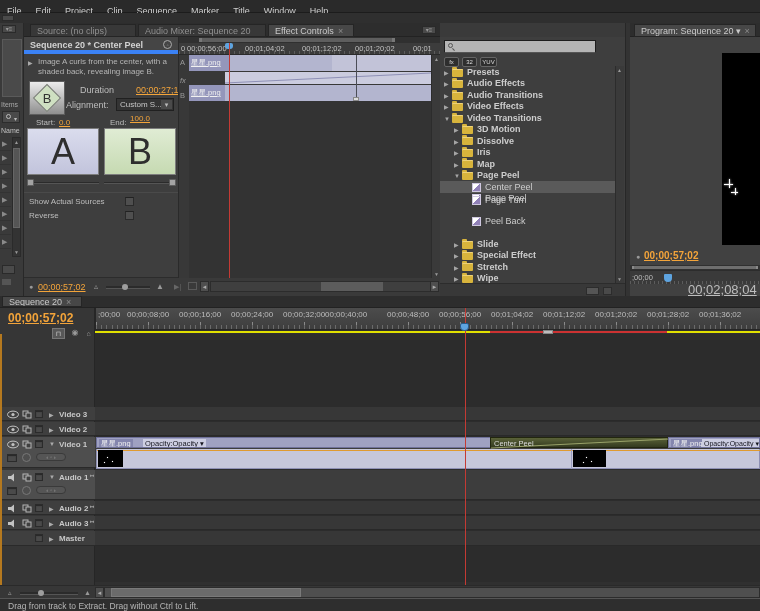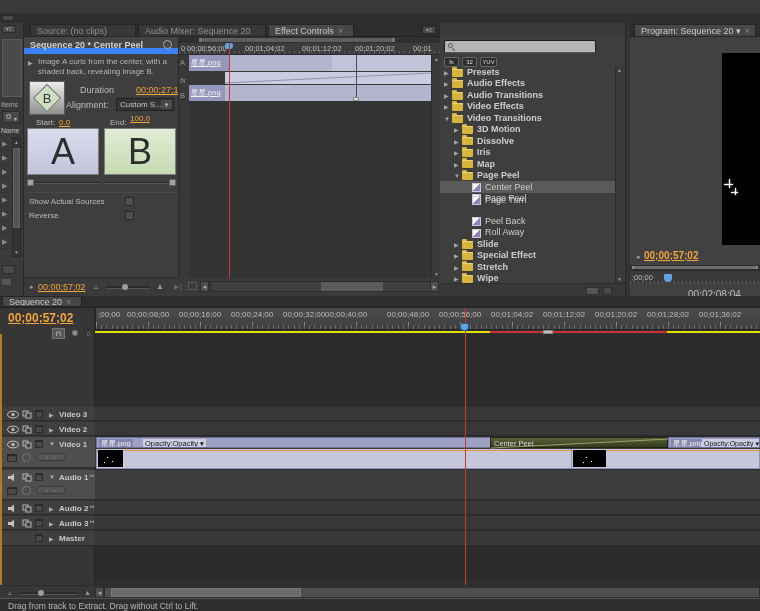--- a/index.html
+++ b/index.html
@@ -26,21 +26,21 @@
   
   #leftstrip { left:0; top:23px; width:24px; height:273px; background:#3a3a3a; border-right:1px solid #282828; }
   .tinylabel { font-size:7px; color:#a8a8a8; }
   .pr-row { height:14px; border-bottom:1px solid #333; font-size:7px; color:#8a8a8a; padding-left:2px; line-height:13px; }
 
   
   #ec-group { left:24px; top:23px; width:416px; height:273px; }
   #ec-tabs { position:absolute; left:0; top:0; width:416px; height:14px; }
   #ec-body { position:absolute; left:0; top:14px; width:416px; height:259px; background:#3e3e3e; overflow:hidden; }
   #ec-left { position:absolute; left:0; top:0; width:154px; height:259px; }
-  .ec-row-sep { border-bottom:6px solid #3b82f6;text-decoration:underline; }
+  .ec-row-sep { border-bottom:4px solid #3b82f6;text-decoration:underline; }
   .dropdown { background:#343434; border:1px solid #202020; color:#c8c8c8; font-size:8px; line-height:11px; padding:0 3px; }
   .dd-arrow { position:absolute; right:1px; top:1px; width:11px; height:9px; background:#4a4a4a; color:#bbb; font-size:7px; text-align:center; line-height:9px; }
   .checkbox { width:9px; height:9px; background:#4f4f4f; border:1px solid #2a2a2a; border-top-color:#222; }
   .preview { border:1px solid #7d7d7d; text-align:center; }
   .preview .letter { font-size:36px; color:#2e2e2e; line-height:46px; font-weight:400; }
   .slider-groove { position:absolute; top:3px; left:0; right:0; height:2px; background:#2b2b2b; border-bottom:1px solid #555; }
   .slider-handle { position:absolute; top:0; width:7px; height:7px; background:#a3a3a3; border:1px solid #5e5e5e; border-radius:1px; }
 
   
   #ec-mini { position:absolute; left:154px; top:0; width:262px; height:241px; background:#383838; border-left:1px solid #2a2a2a; }
@@ -101,20 +101,21 @@
   .thumb { position:absolute; top:1px; height:17px; background:#000; }
   .thumb i { position:absolute; width:1px; height:1px; background:#fff; box-shadow:0 0 1px #fff; }
 
   #statusbar { left:0; top:598px; width:760px; height:13px; background:#2e2e2e; border-top:1px solid #555; }
 </style>
 </head>
 <body>
 
 <div id="root">
 
+  <div id="menubar" class="a"><span class="mi">File</span><span class="mi">Edit</span><span class="mi">Project</span><span class="mi">Clip</span><span class="mi">Sequence</span><span class="mi">Marker</span><span class="mi">Title</span><span class="mi">Window</span><span class="mi">Help</span></div>
   <div id="framestrip" class="a">
     <span class="a" style="left:2px;top:2px;width:12px;height:6px;background:#4a4a4a;border:1px solid #2a2a2a;"></span>
   </div>
 
   <div id="leftstrip" class="a">
     <span class="a pmenu" style="left:2px;top:2px;">▾≡</span>
     <div class="a" style="left:2px;top:16px;width:20px;height:58px;background:#4a4a4a;border:1px solid #5a5a5a;"></div>
     <div class="a tinylabel" style="left:1px;top:78px;">Items</div>
     <div class="a" style="left:2px;top:88px;width:18px;height:12px;background:#4a4a4a;border:1px solid #2c2c2c;">
       <span class="a" style="left:3px;top:2px;width:5px;height:5px;border:1px solid #bbb;border-radius:50%;"></span>
@@ -273,21 +274,20 @@
           <div class="tree-row" style="top: 45.8px;"><span style="display: inline-block; width: 4px;"></span><span class="twirl">▼</span><span class="folder"></span><span class="tree-label bold">Video Transitions</span></div>
           <div class="tree-row" style="top: 57.25px;"><span style="display: inline-block; width: 14px;"></span><span class="twirl">▶</span><span class="folder"></span><span class="tree-label bold">3D Motion</span></div>
           <div class="tree-row" style="top: 68.7px;"><span style="display: inline-block; width: 14px;"></span><span class="twirl">▶</span><span class="folder"></span><span class="tree-label bold">Dissolve</span></div>
           <div class="tree-row" style="top: 80.15px;"><span style="display: inline-block; width: 14px;"></span><span class="twirl">▶</span><span class="folder"></span><span class="tree-label bold">Iris</span></div>
           <div class="tree-row" style="top: 91.6px;"><span style="display: inline-block; width: 14px;"></span><span class="twirl">▶</span><span class="folder"></span><span class="tree-label bold">Map</span></div>
           <div class="tree-row" style="top: 103.05px;"><span style="display: inline-block; width: 14px;"></span><span class="twirl">▼</span><span class="folder"></span><span class="tree-label bold">Page Peel</span></div>
           <div class="tree-row sel" style="top: 114.5px;"><span style="display: inline-block; width: 24px;"></span><span style="display: inline-block; width: 8px;"></span><span class="tricon"></span><span class="tree-label">Center Peel</span></div>
           <div class="tree-row" style="top: 125.95px;"><span style="display: inline-block; width: 24px;"></span><span style="display: inline-block; width: 8px;"></span><span class="tricon"></span><span class="tree-label">Page Peel</span></div>
           <div class="tree-row" style="top: 128px;"><span style="display: inline-block; width: 24px;"></span><span style="display: inline-block; width: 8px;"></span><span class="tricon"></span><span class="tree-label">Page Turn</span></div>
           <div class="tree-row" style="top: 148.85px;"><span style="display: inline-block; width: 24px;"></span><span style="display: inline-block; width: 8px;"></span><span class="tricon"></span><span class="tree-label">Peel Back</span></div>
-          <div class="tree-row" style="top: 160.3px;"><span style="display: inline-block; width: 24px;"></span><span style="display: inline-block; width: 8px;"></span><span class="tricon"></span><span class="tree-label">Roll Away</span></div>
           <div class="tree-row" style="top: 171.75px;"><span style="display: inline-block; width: 14px;"></span><span class="twirl">▶</span><span class="folder"></span><span class="tree-label bold">Slide</span></div>
           <div class="tree-row" style="top: 183.2px;"><span style="display: inline-block; width: 14px;"></span><span class="twirl">▶</span><span class="folder"></span><span class="tree-label bold">Special Effect</span></div>
           <div class="tree-row" style="top: 194.65px;"><span style="display: inline-block; width: 14px;"></span><span class="twirl">▶</span><span class="folder"></span><span class="tree-label bold">Stretch</span></div>
           <div class="tree-row" style="top: 206.1px;"><span style="display: inline-block; width: 14px;"></span><span class="twirl">▶</span><span class="folder"></span><span class="tree-label bold">Wipe</span></div>
         </div>
       <div class="a" style="left:175px;top:29px;width:9px;height:217px;background:#3a3a3a;border-left:1px solid #2c2c2c;">
         <span class="a" style="left:1px;top:1px;font-size:5px;color:#999;">▲</span>
         <span class="a" style="left:1px;bottom:1px;font-size:5px;color:#999;">▼</span>
       </div>
       <div class="a" style="left:0;top:246px;width:185px;height:13px;background:#383838;border-top:1px solid #2c2c2c;">
@@ -313,21 +313,21 @@
             <span class="h"></span>
           </span>
       </div>
       <span class="a" style="left:6px;top:216px;font-size:7px;color:#999;">●</span>
       <span class="a hot" style="left:14px;top:213px;font-size:10px;font-weight:bold;">00;00;57;02</span>
       <div class="a" style="left:0;top:228px;width:130px;height:5px;background:#303030;">
         <span class="a" style="left:2px;top:1px;width:126px;height:3px;background:#6e6e6e;border-left:2px solid #8a8a8a;border-right:2px solid #8a8a8a;"></span>
       </div>
       <div id="pm-ruler">
         <span class="a" style="left:2px;top:2px;font-size:7.5px;color:#bdbdbd;">;00;00</span>
-        <span class="a" style="left:58px;top:18px;font-size:10px;color:#bdbdbd;text-decoration:underline;">00;02;08;04</span>
+        <span class="a" style="left:58px;top:11px;font-size:13px;color:#bdbdbd;text-decoration:underline;">00;02;08;04</span>
         <span class="a" style="left:34px;top:3px;width:8px;height:8px;background:#5ea4e0;border-radius:1px 1px 4px 4px;"></span>
       </div>
     </div>
   </div>
 
   <div id="tl-panel" class="a">
     <div class="tabbar a" style="left:0;top:0;width:760px;height:12px;">
       <span class="tab active" style="left:2px;width:80px;top:0;height:11px;line-height:11px;"><span>Sequence 20</span><span class="closex">×</span></span>
     </div>
 

